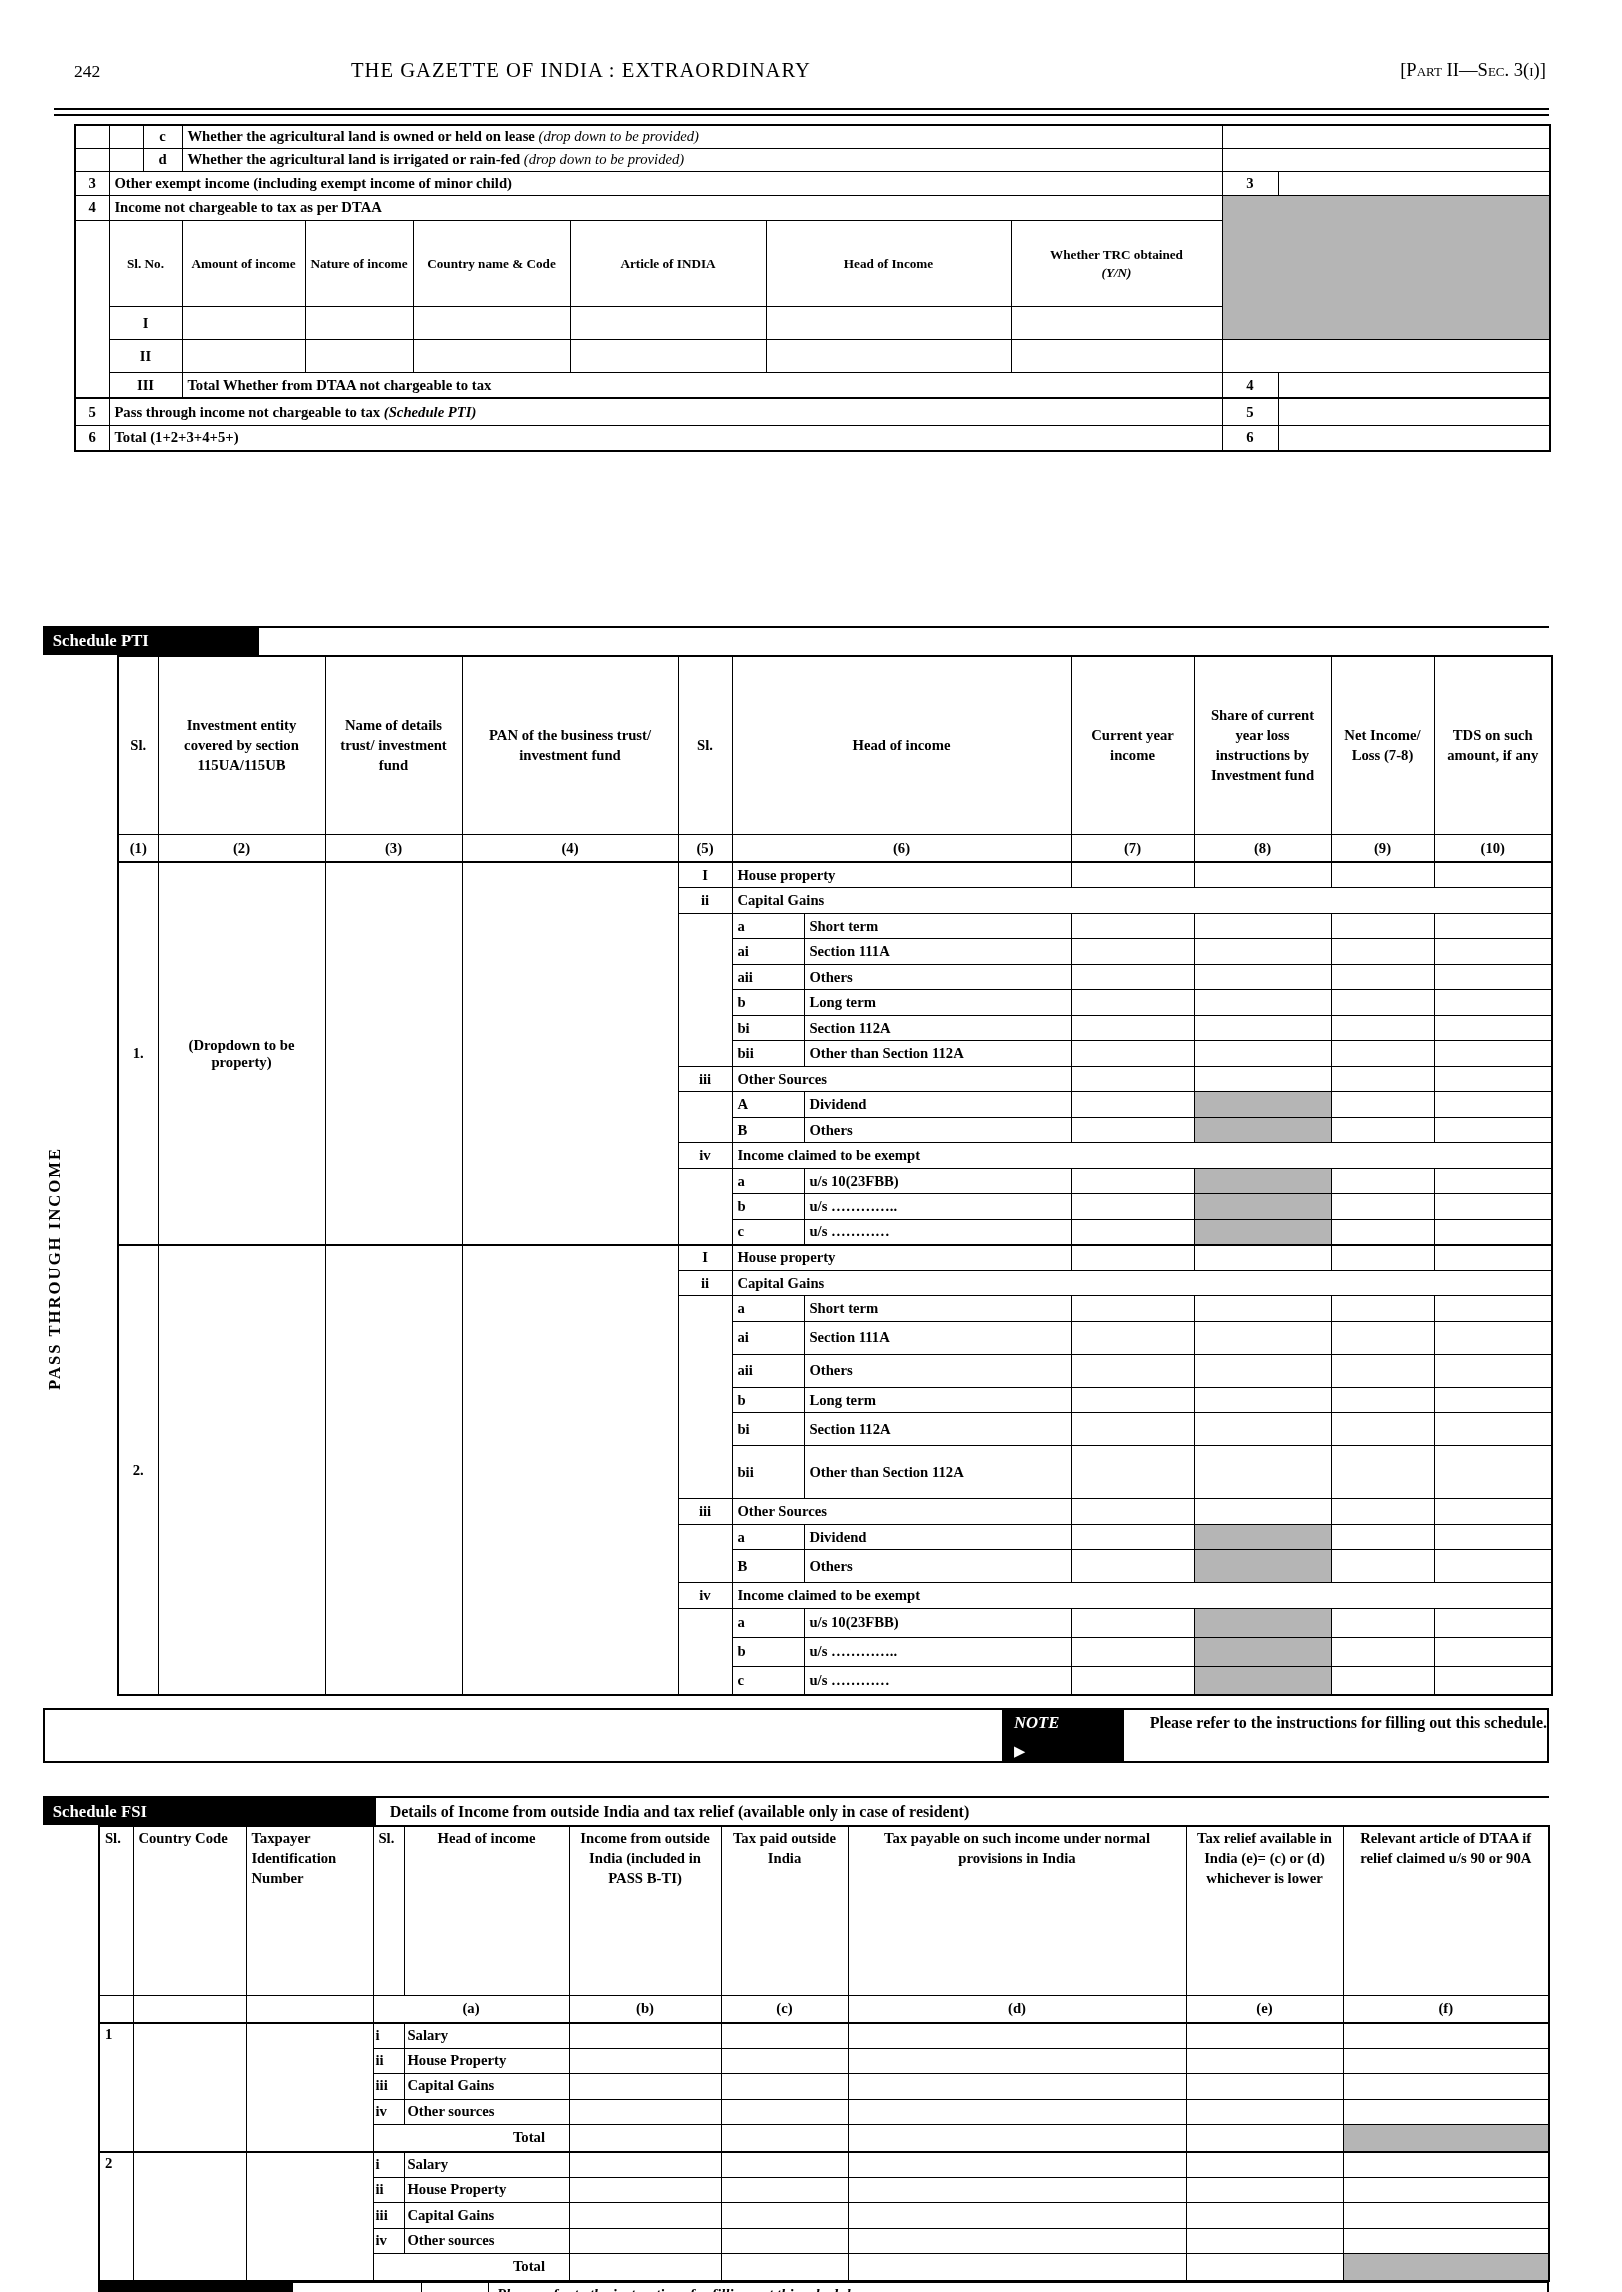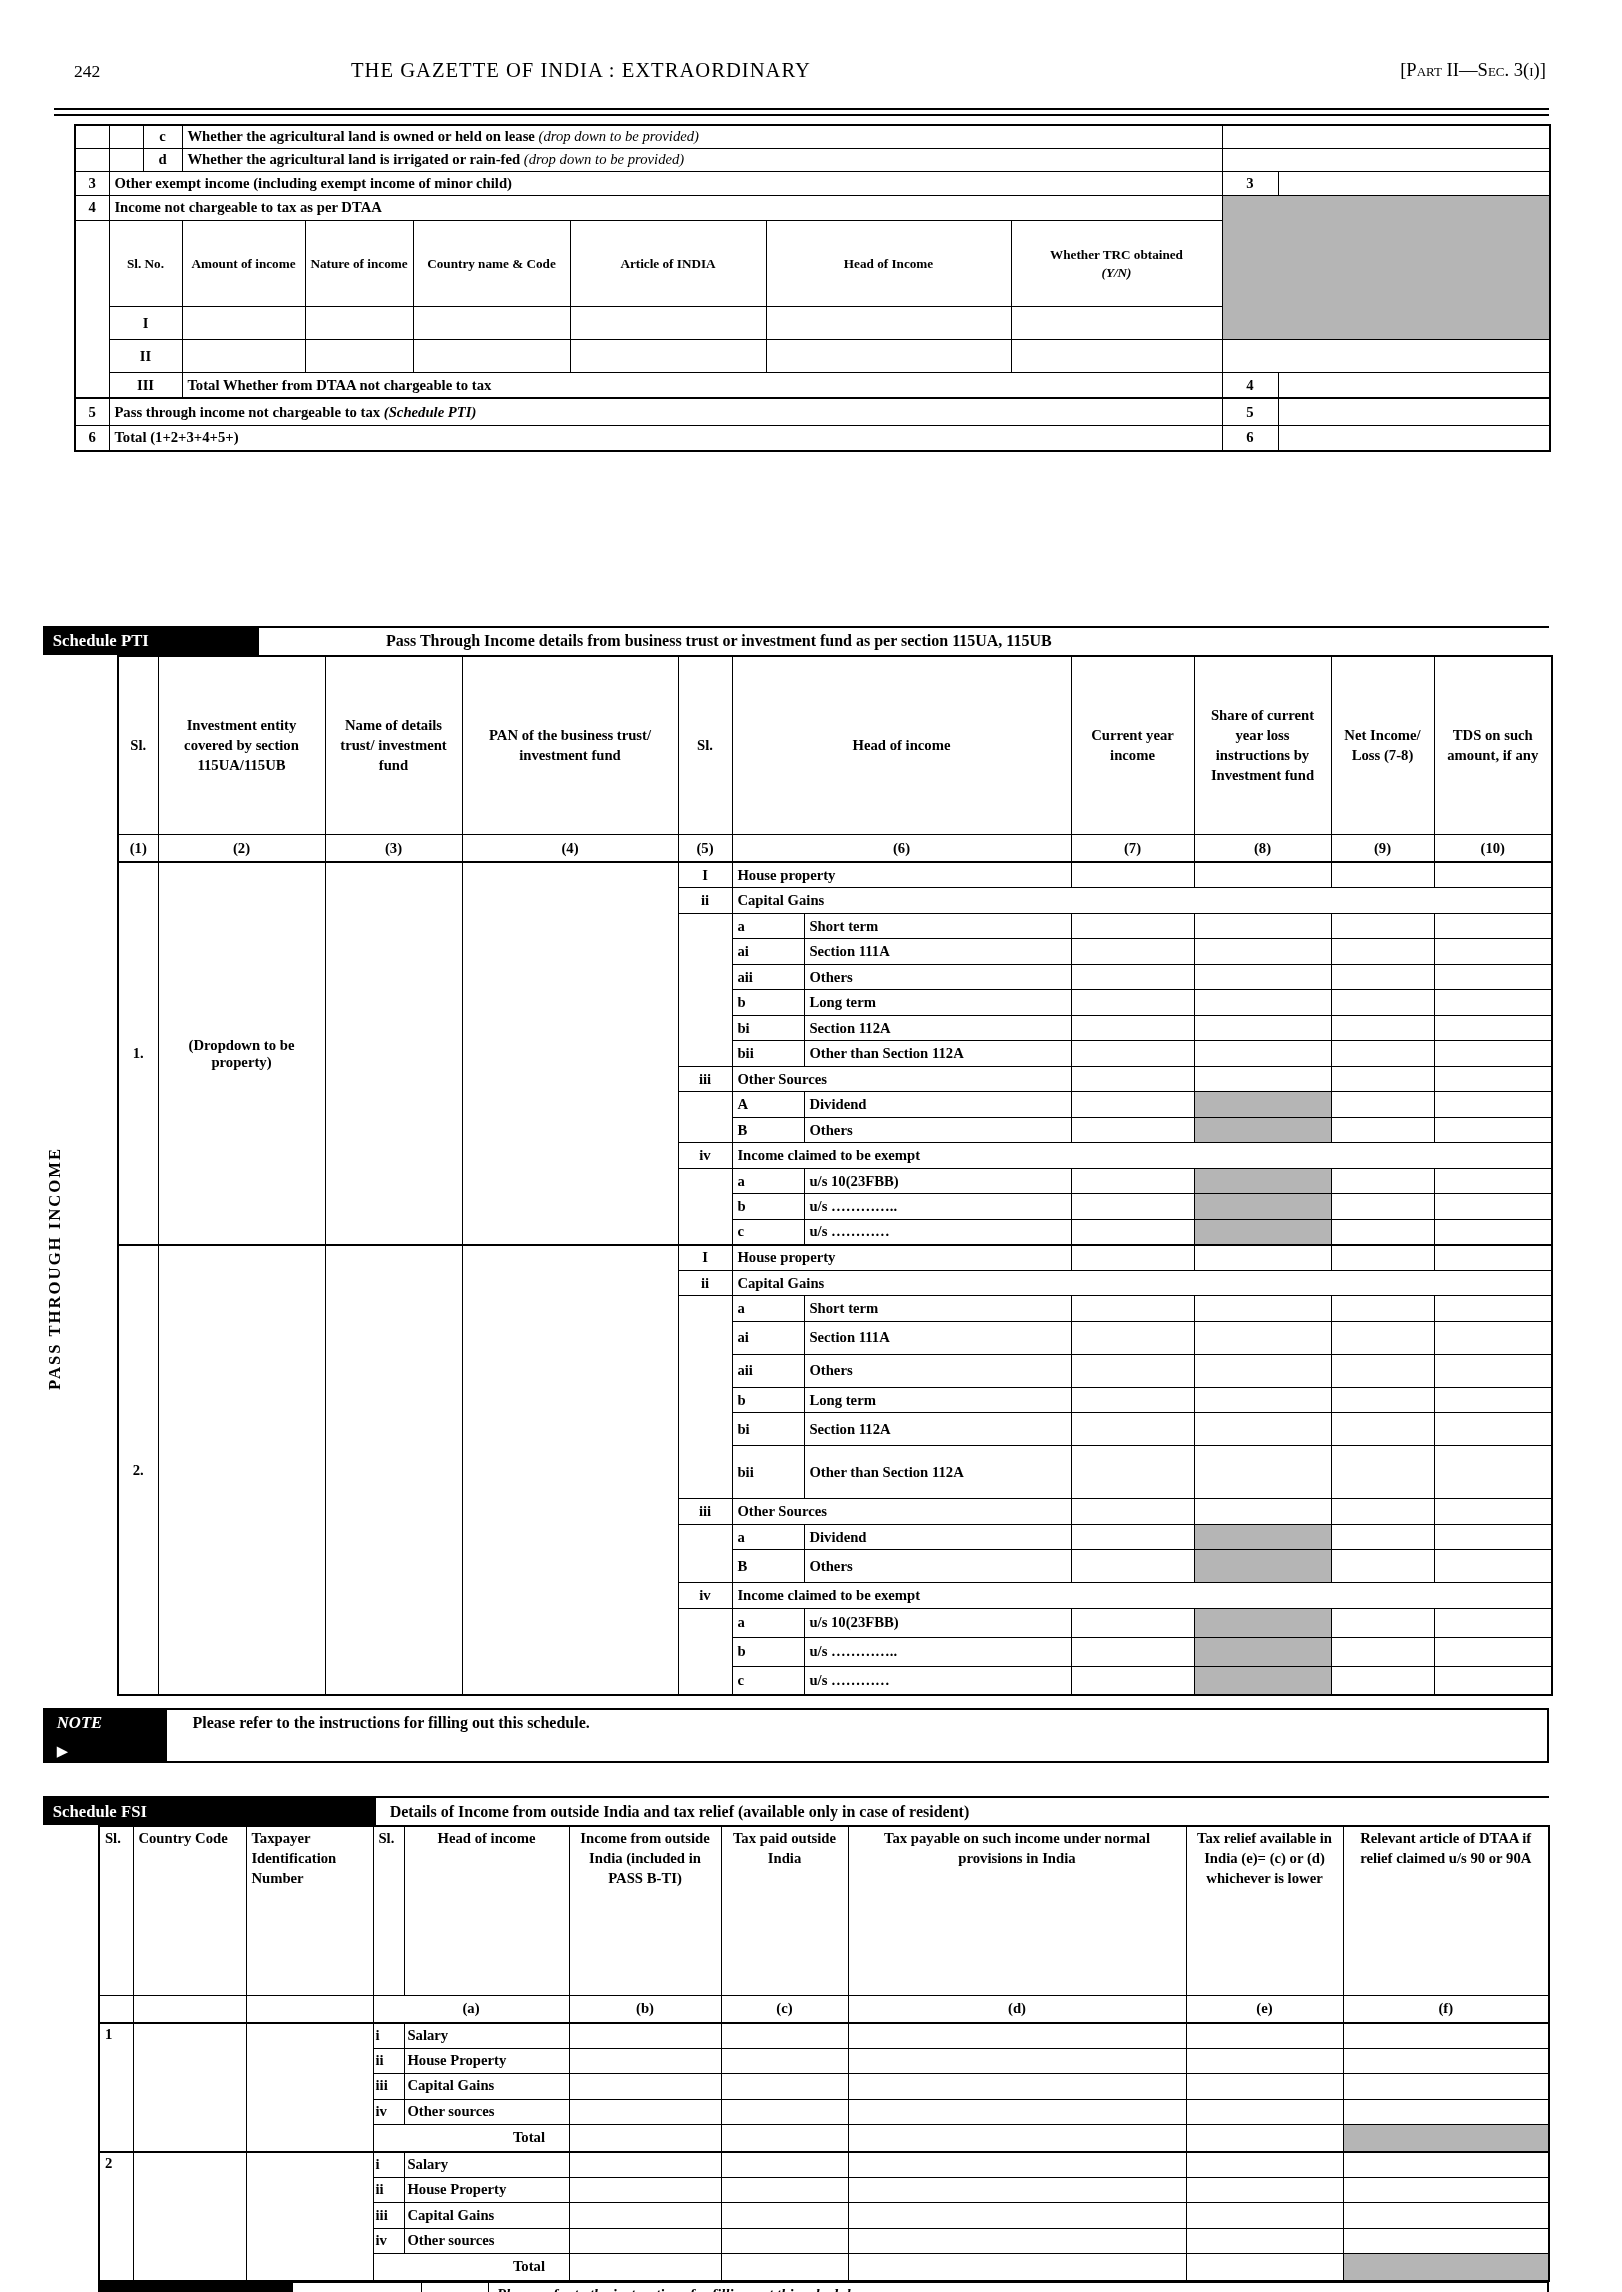--- a/index.html
+++ b/index.html
@@ -48,21 +48,21 @@
   .lbl{text-align:center;}
   .sublbl{text-align:left;padding-left:8.8px;}
   .datatxt,.grouptxt,.subtxt{text-align:left;padding-left:7.8px;}
   .big{font-size:18.6px;}
   .wrapcell{text-align:justify;padding-right:80px;line-height:1.25;}
   .shade{background:#b5b5b5;}
   tr.estart td{border-top-width:2px;}
 
   
   .note-bar{box-sizing:border-box;border:2px solid #000;display:flex;background:#fff;}
-  .pti-note{margin-left:43px;width:1506px;height:55px;margin-top:11.8px;}
+  .pti-note{margin-left:43px;width:1506px;height:55px;margin-top:11.8px;justify-content:flex-end;}
   .pti-note .note-tag{width:122px;background:#000;color:#fff;display:flex;flex-direction:column;justify-content:space-between;padding:2.9px 0 2px 11.8px;box-sizing:border-box;}
   .pti-note .note-word{font-style:italic;font-weight:bold;font-size:16.7px;}
   .pti-note .note-arrow{font-size:14.7px;line-height:1;}
   .pti-note .note-text{font-weight:bold;font-size:16px;padding:3.9px 0 0 25.5px;}
 
   .fsi-note{margin-left:98px;width:1451px;height:31px;border-top-width:1px;}
   .fsi-note .note-tag{width:193px;background:#000;color:#fff;display:flex;align-items:center;padding-left:9.8px;box-sizing:border-box;font-style:italic;font-weight:bold;font-size:15.7px;gap:7.8px;}
   .fsi-note .ncell1{width:129px;border-right:1px solid #000;box-sizing:border-box;}
   .fsi-note .ncell2{width:67px;border-right:1px solid #000;box-sizing:border-box;}
   .fsi-note .note-text{font-weight:bold;font-style:italic;font-size:15px;padding:2.9px 0 0 7.8px;flex:1;}
@@ -180,21 +180,20 @@
         <td></td>
       </tr>
     </tbody>
       </table>
   </div>
 
   <div class="pti-wrap">
     <div class="side-label">PASS THROUGH INCOME</div>
     <div class="sched-line">
       <div class="black-tag" style="width:216px">Schedule PTI</div>
-      <div class="sched-title" style="margin-left:127px">Pass Through Income details from business trust or investment fund as per section 115UA, 115UB</div>
     </div>
     <table class="t pti-table outer2">
       <colgroup>
         <col style="width:40px">
           <col style="width:167px">
           <col style="width:137px">
           <col style="width:216px">
         <col style="width:54px">
           <col style="width:72px">
           <col style="width:267px">

